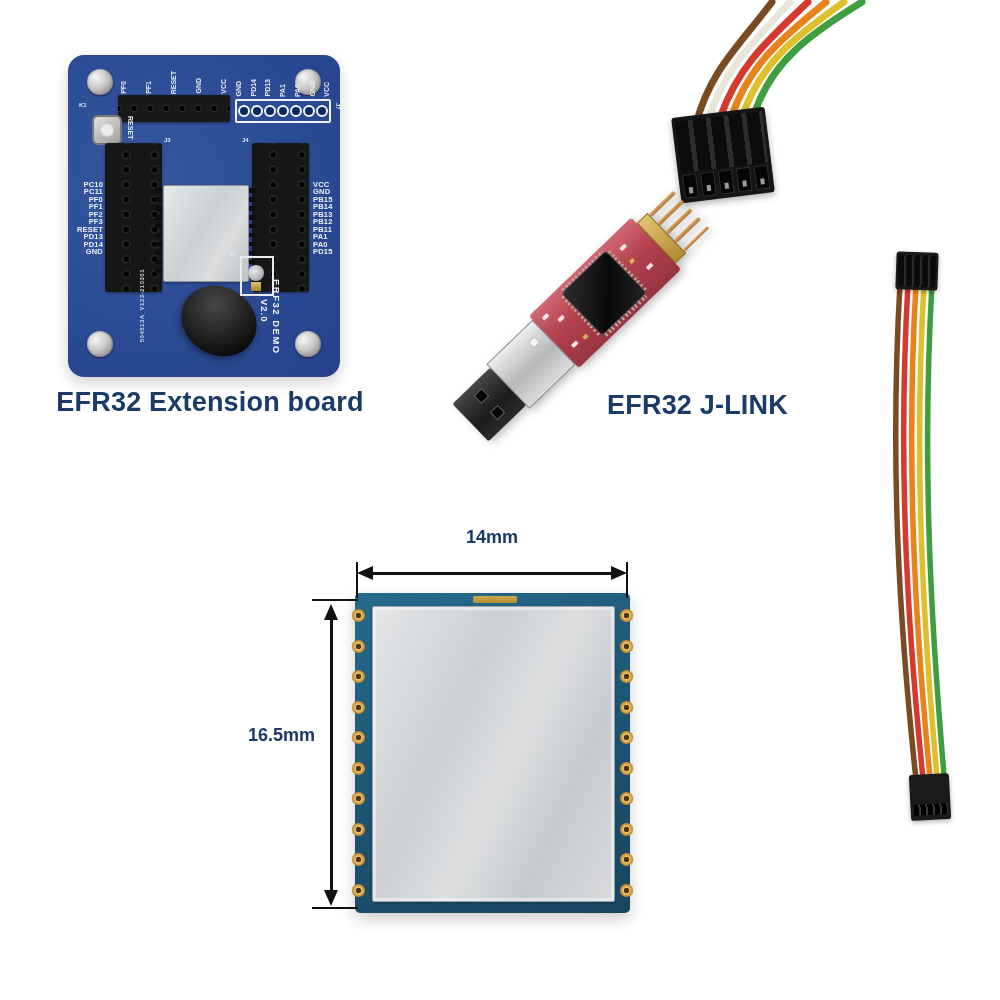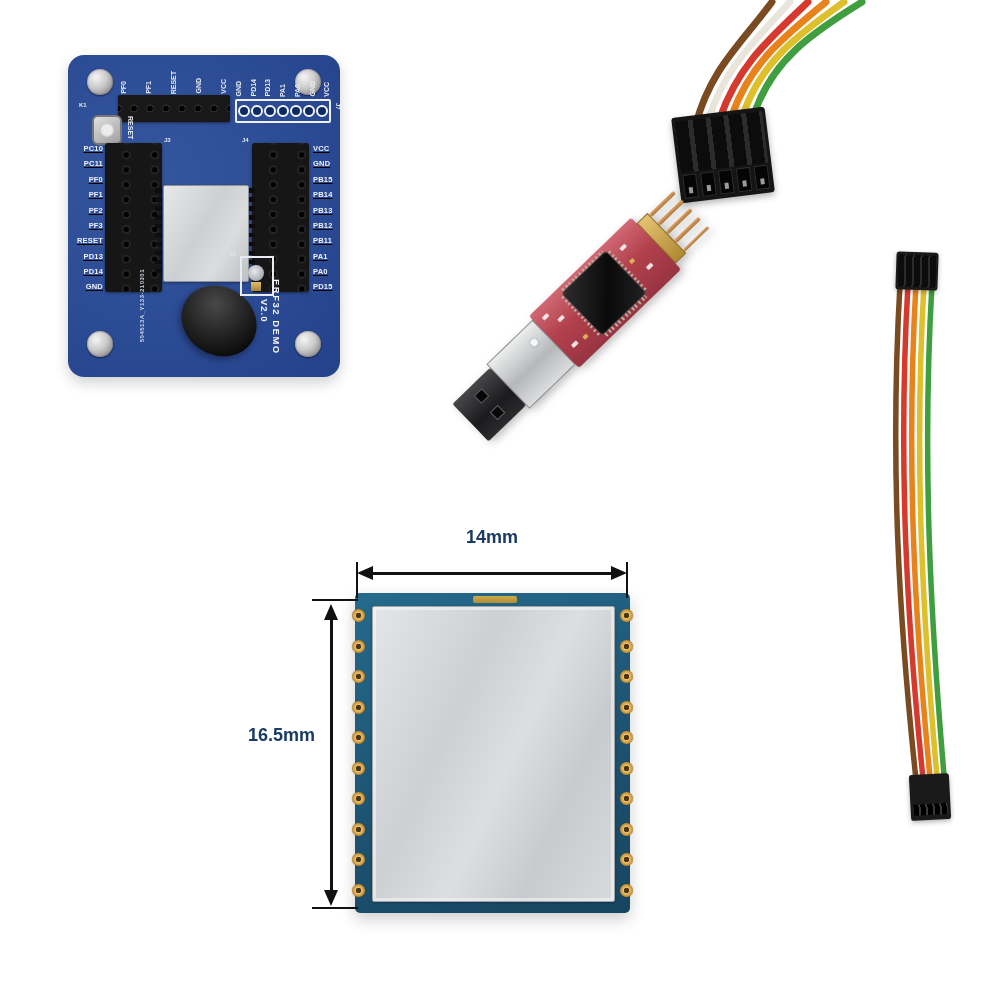--- a/index.html
+++ b/index.html
@@ -41,21 +41,21 @@
   .reset-vlabel{position:absolute;left:58px;top:61px;height:38px;}
   .ref{position:absolute;font-size:6px;font-weight:bold;color:#dfe6f0;}
   .rk1{left:11px;top:47px;} .rj3{left:96px;top:82px;} .rj4{left:174px;top:82px;} .rj5{left:161px;top:196px;}
   .rj7{left:266px;top:48px;}
 
   .side-header{position:absolute;width:57px;height:149px;border-radius:3px;background-color:#161616;
     background-image:radial-gradient(circle, #000 2.6px, #2f2f2f 3.2px, rgba(0,0,0,0) 5px);
     background-size:28.5px 14.9px;background-position:7px 4.5px;box-shadow:0 1px 3px rgba(0,0,0,.4);}
   .sh-left{left:37px;top:88px;} .sh-right{left:184px;top:88px;}
 
-  .pins-col{position:absolute;top:90px;width:32px;height:146px;display:flex;flex-direction:column;justify-content:space-between;text-decoration:underline;}
+  .pins-col{position:absolute;top:90px;width:32px;height:146px;display:flex;flex-direction:column;justify-content:center;}
   .pc-left{left:3px;align-items:flex-end;} .pc-right{left:245px;align-items:flex-start;}
   .pin-label{font-size:7.5px;font-weight:bold;color:#edf1f7;line-height:1;letter-spacing:.2px;}
 
   .shield-sm{position:absolute;left:95px;top:130px;width:84px;height:95px;border-radius:2px;border:1px solid #8e9397;
     background:linear-gradient(120deg,#e6e8ea,var(--shield-silver,#c3c6c8) 45%,#dadcde 70%,#bec1c3);
     box-shadow:0 1px 3px rgba(0,0,0,.35);}
   .dip{position:absolute;top:133px;width:7px;height:90px;
     background-image:repeating-linear-gradient(180deg,#0d0d0d 0 4.5px, rgba(0,0,0,0) 4.5px 9px);}
   .dip-l{left:87px;} .dip-r{left:180px;}
 
@@ -234,20 +234,21 @@
     <div class="shield-sm"></div>
 
     <div class="antenna"></div>
     <span class="ref rj5">J5</span>
     <div class="ant-conn"></div>
 
     <span class="silk-model">ERF32 DEMO</span>
     <span class="silk-ver">V2.0</span>
     <span class="serial">504513A_Y133-210301</span>
   </div>
+  <div class="caption cap-ext">EFR32 Extension board</div>
 
   <svg class="cable-top-svg" viewBox="0 0 230 230">
     <path class="wire w7 wire-brown" d="M 46,124 C 60,70 90,45 122,2"></path>
     <path class="wire w7 wire-white" d="M 58,121 C 74,68 104,42 140,2"></path>
     <path class="wire w7 wire-red" d="M 70,118 C 88,66 118,40 158,2"></path>
     <path class="wire w7 wire-orange" d="M 82,115 C 100,64 132,38 176,2"></path>
     <path class="wire w7 wire-yellow" d="M 94,112 C 112,62 146,36 194,2"></path>
     <path class="wire w7 wire-green" d="M 106,109 C 124,60 160,34 212,2"></path>
   </svg>
   <div class="jc-conn">
@@ -282,20 +283,21 @@
     </div>
     <div class="jl-gold"></div>
     <div class="jl-pins">
       <span class="jl-pin"></span>
       <span class="jl-pin"></span>
       <span class="jl-pin"></span>
       <span class="jl-pin"></span>
       <span class="jl-pin"></span>
     </div>
   </div>
+  <div class="caption cap-jlink">EFR32 J-LINK</div>
 
   <svg class="cable-right-svg" viewBox="0 0 150 610">
     <path class="wire w55 wire-brown" d="M 50,46 C 40,220 48,380 68,560"></path>
     <path class="wire w55 wire-red" d="M 58,46 C 48,220 56,380 75,560"></path>
     <path class="wire w55 wire-orange" d="M 66,46 C 56,220 64,380 82,560"></path>
     <path class="wire w55 wire-yellow" d="M 74,46 C 64,220 72,380 89,560"></path>
     <path class="wire w55 wire-green" d="M 82,46 C 72,220 80,380 96,560"></path>
   </svg>
   <div class="rc-conn rc-top"></div>
   <div class="rc-conn rc-bot"></div>

